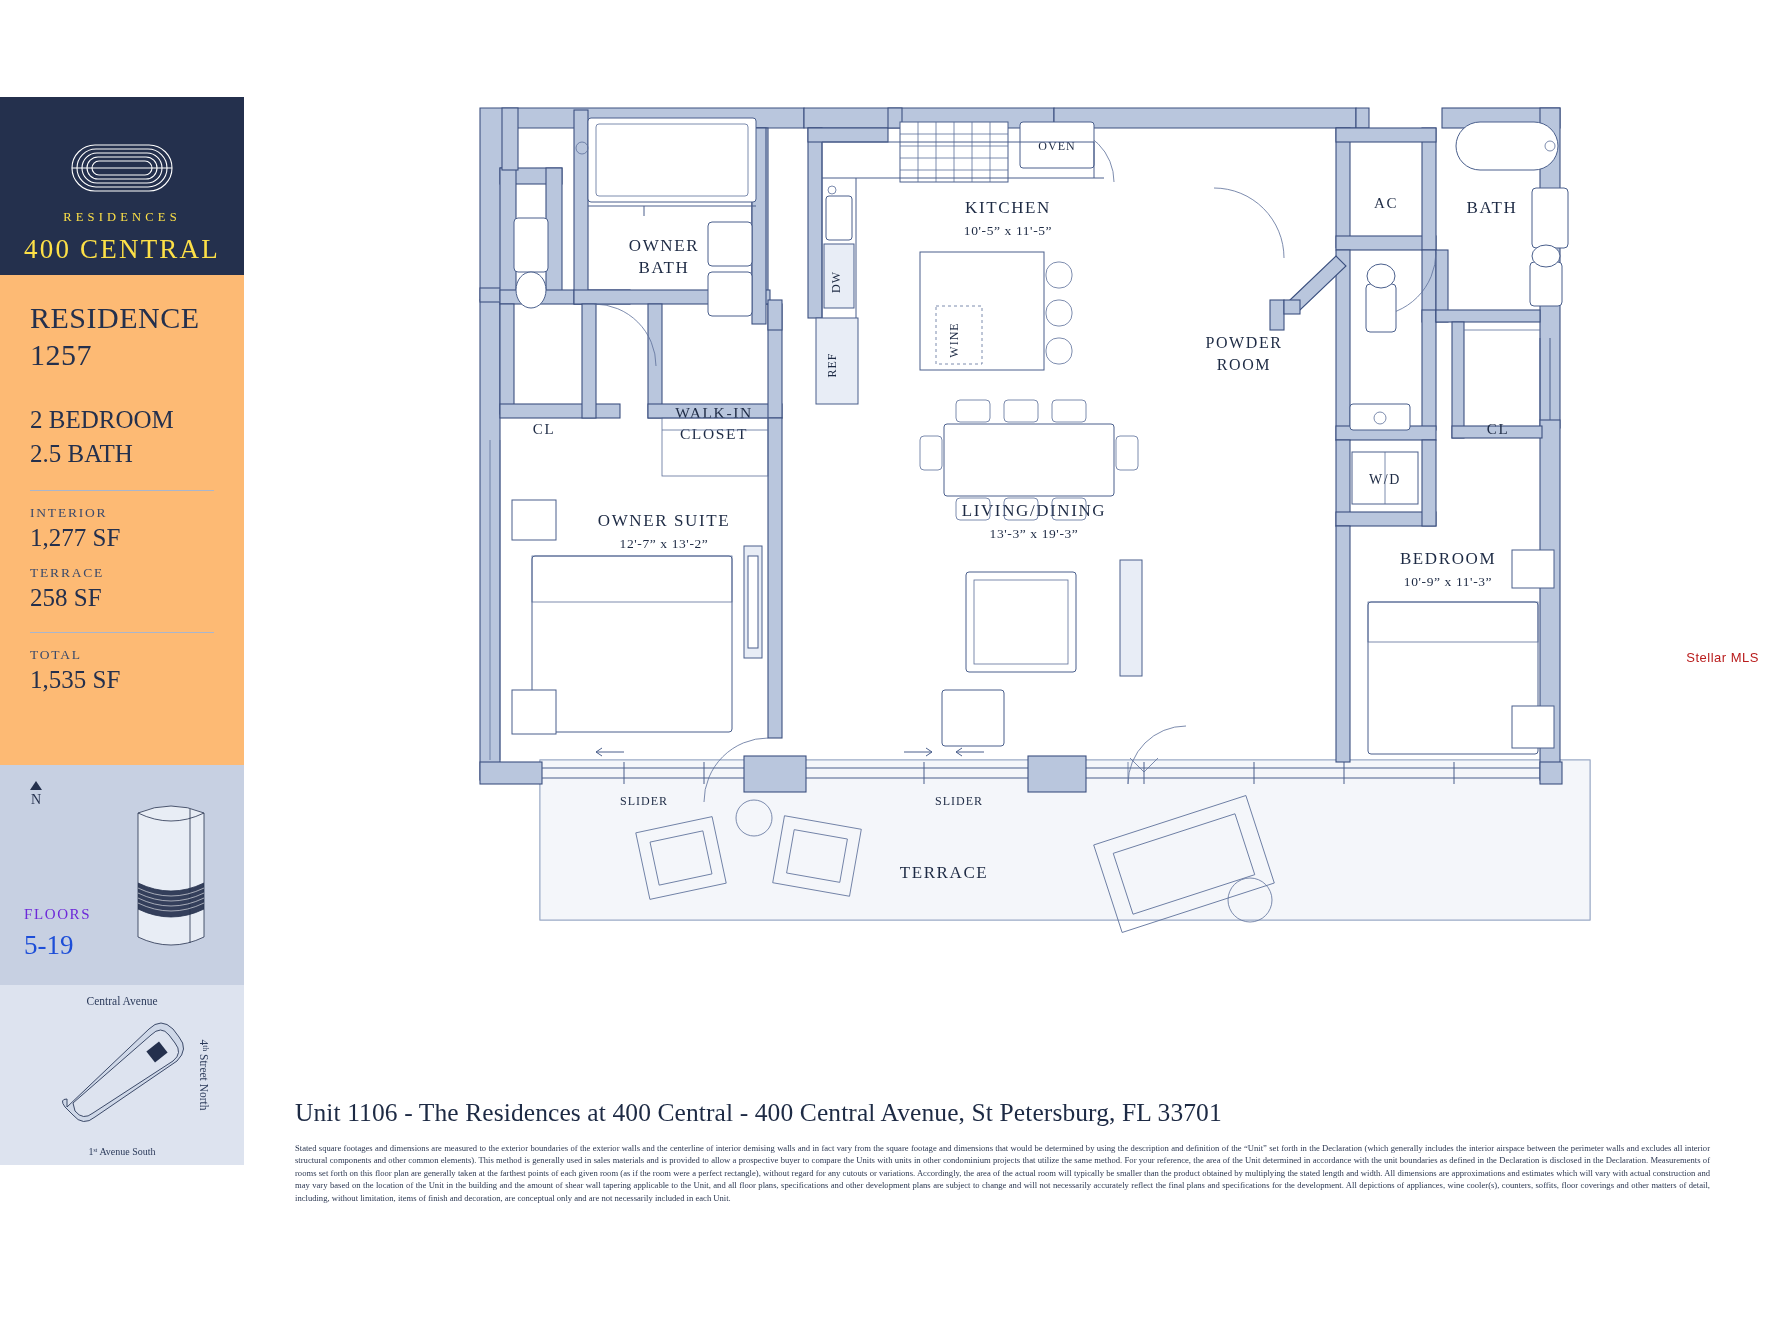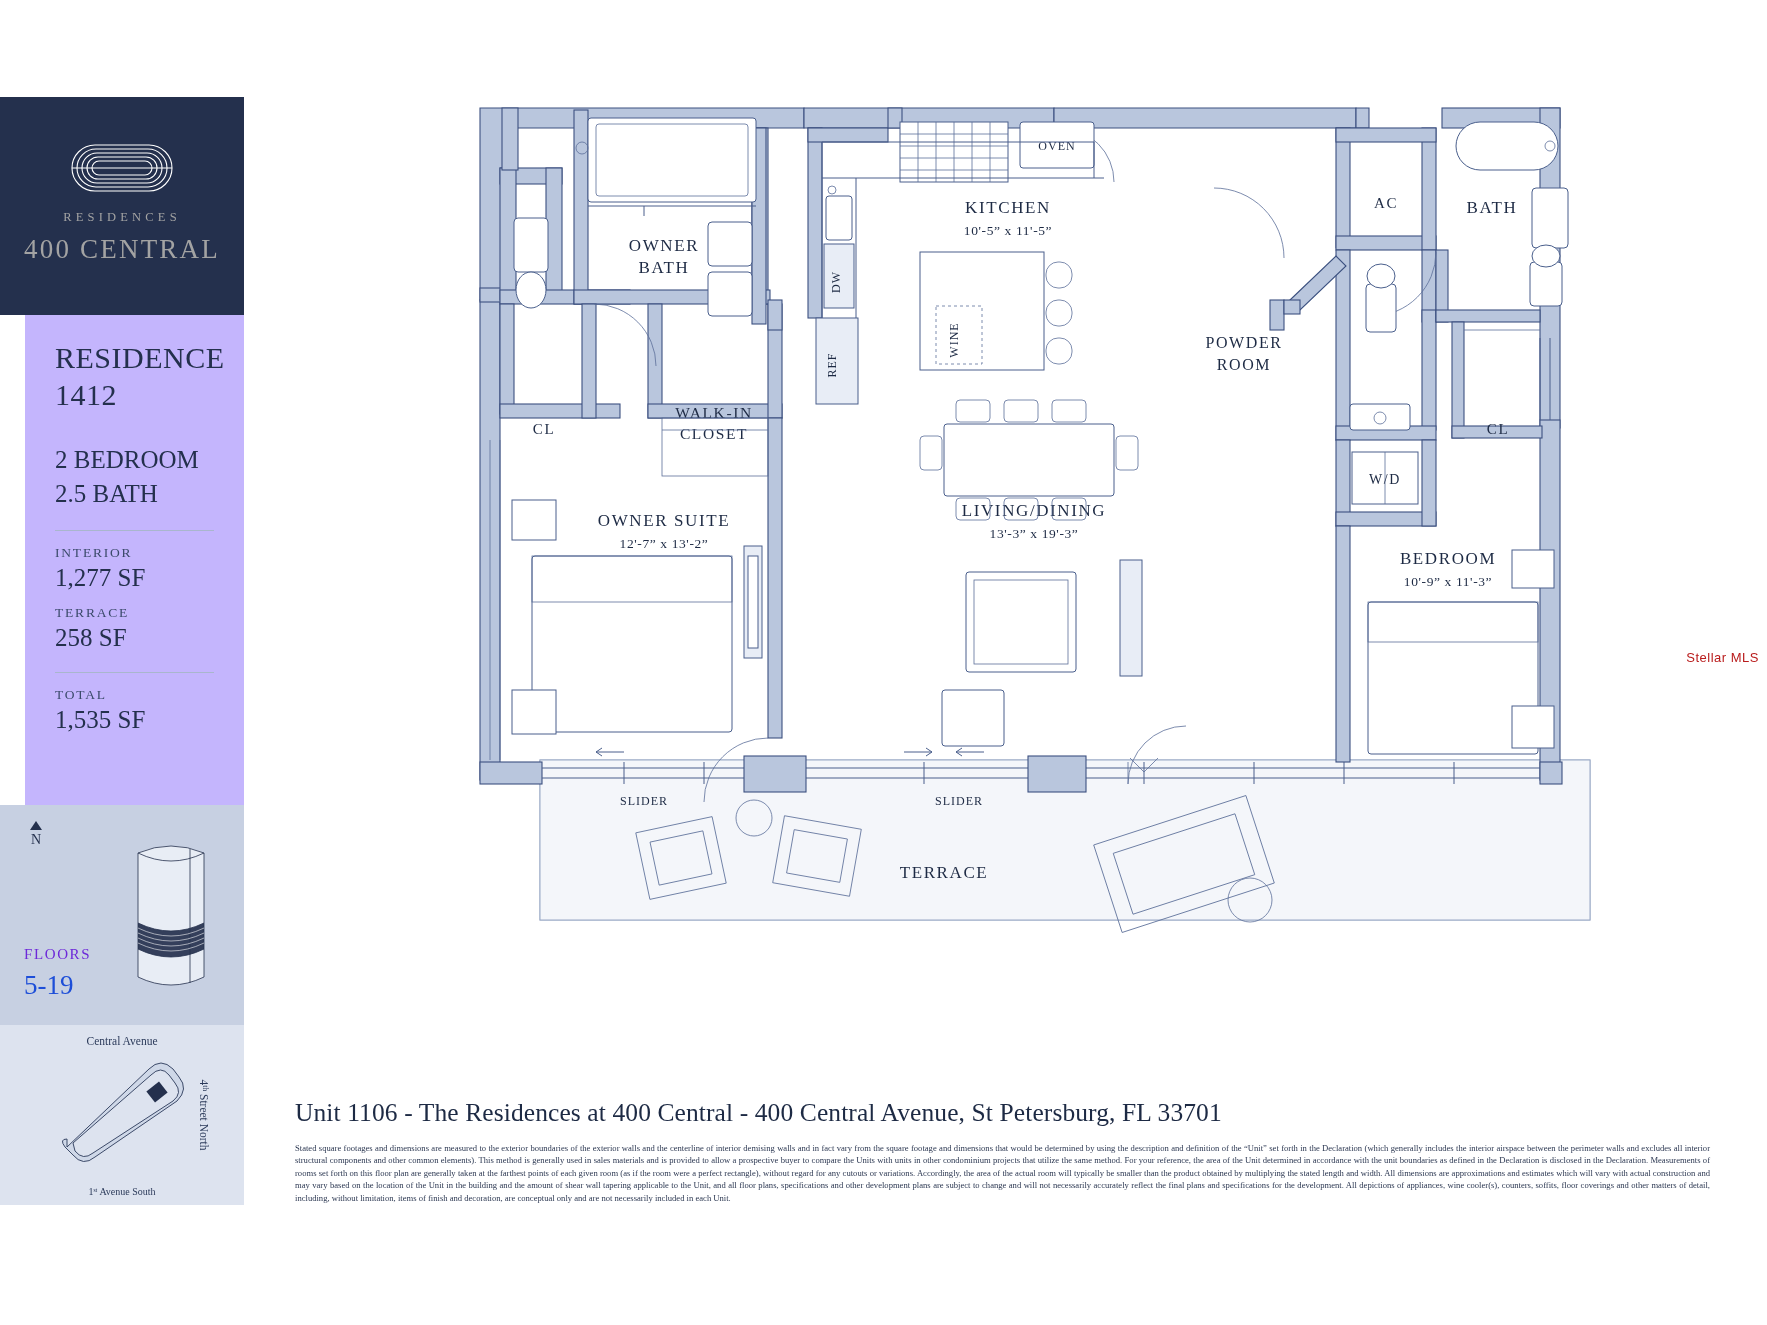--- a/index.html
+++ b/index.html
@@ -19,22 +19,22 @@
   
   #sidebar {
     position: absolute;
     left: 0;
     top: 97px;
     width: 244px;
     height: 1108px;
   }
   .panel-dark {
     background: #24304d;
-    color: #a3a3a3;
-    height: 218px;
+    color: #fde047;
+    height: 178px;
     position: relative;
   }
   .logo-mark {
     position: absolute;
     left: 50%;
     top: 40px;
     transform: translateX(-50%);
     width: 128px;
     height: 62px;
   }
@@ -51,25 +51,24 @@
   .logo-400 {
     position: absolute;
     top: 137px;
     width: 100%;
     text-align: center;
     font-size: 27px;
     letter-spacing: 2.2px;
   }
 
   .panel-light {
-    background: #c4b5fd;
+    background: #fdba74;
     padding: 24px 30px 20px 30px;
     height: 490px;
     box-sizing: border-box;
-    margin-left: 25px;
   }
   .res-title {
     font-size: 30px;
     letter-spacing: 0.5px;
     line-height: 1.24;
     color: #24304d;
   }
   .res-config {
     margin-top: 30px;
     font-size: 25px;
@@ -219,21 +218,21 @@
         </g>
       </svg>
     </div>
     <div class="logo-res">RESIDENCES</div>
     <div class="logo-400">400 CENTRAL</div>
   </div>
 
   <div class="panel-light">
     <div class="res-title">
       <div>RESIDENCE</div>
-      <div>1412</div>
+      <div>1257</div>
     </div>
     <div class="res-config">
       <div>2 BEDROOM</div>
       <div>2.5 BATH</div>
     </div>
     <hr class="rule">
     <div class="sf-block">
       <div class="sf-label">INTERIOR</div>
       <div class="sf-value">1,277 SF</div>
     </div>

